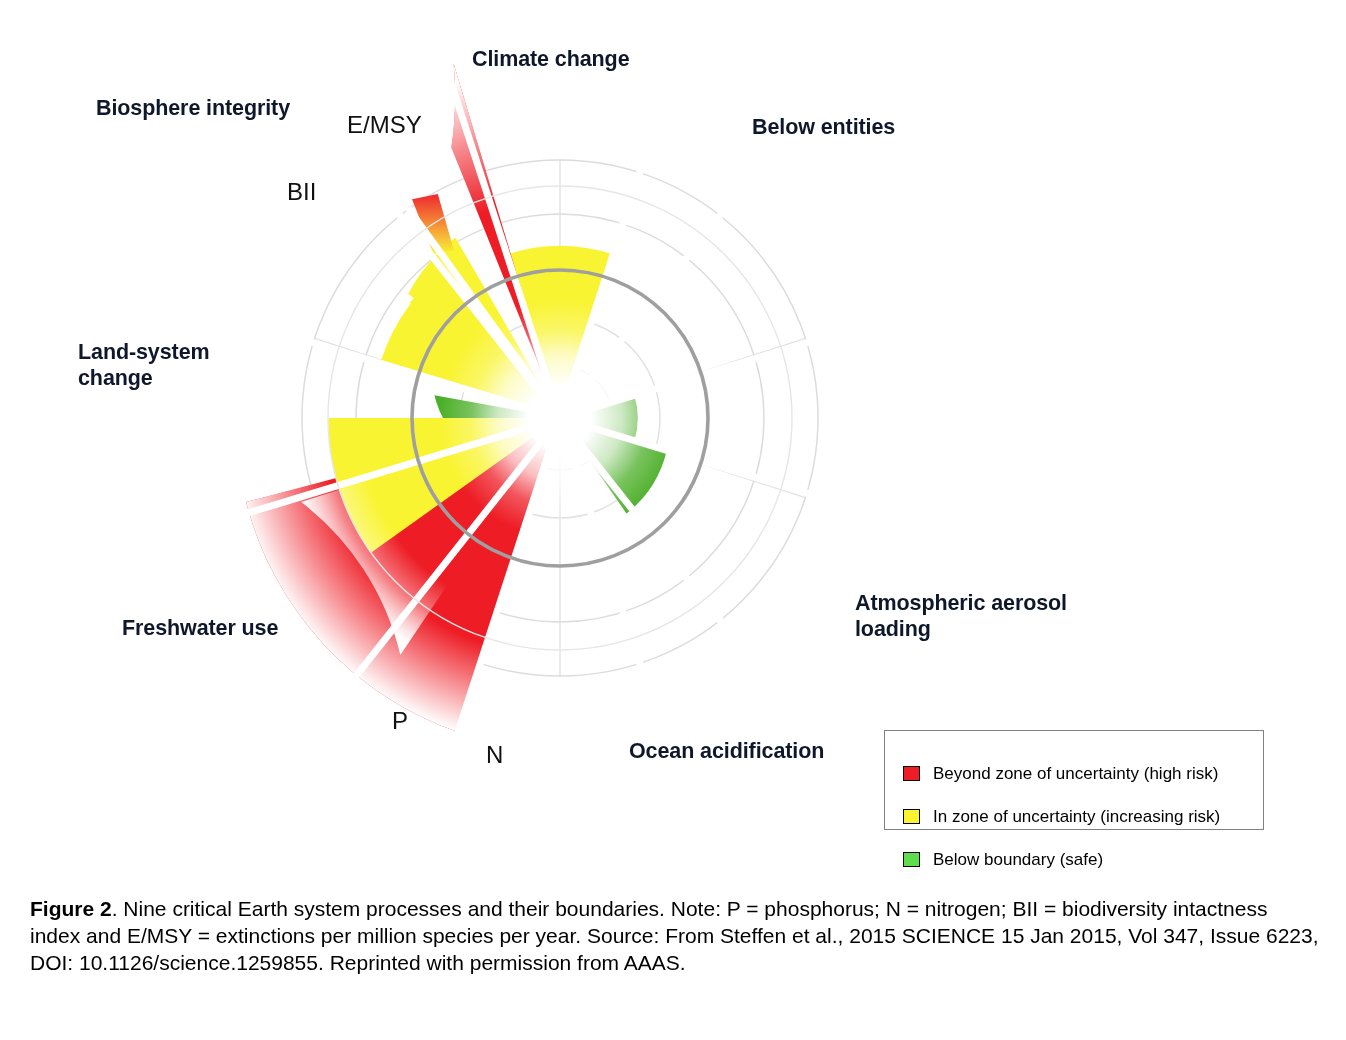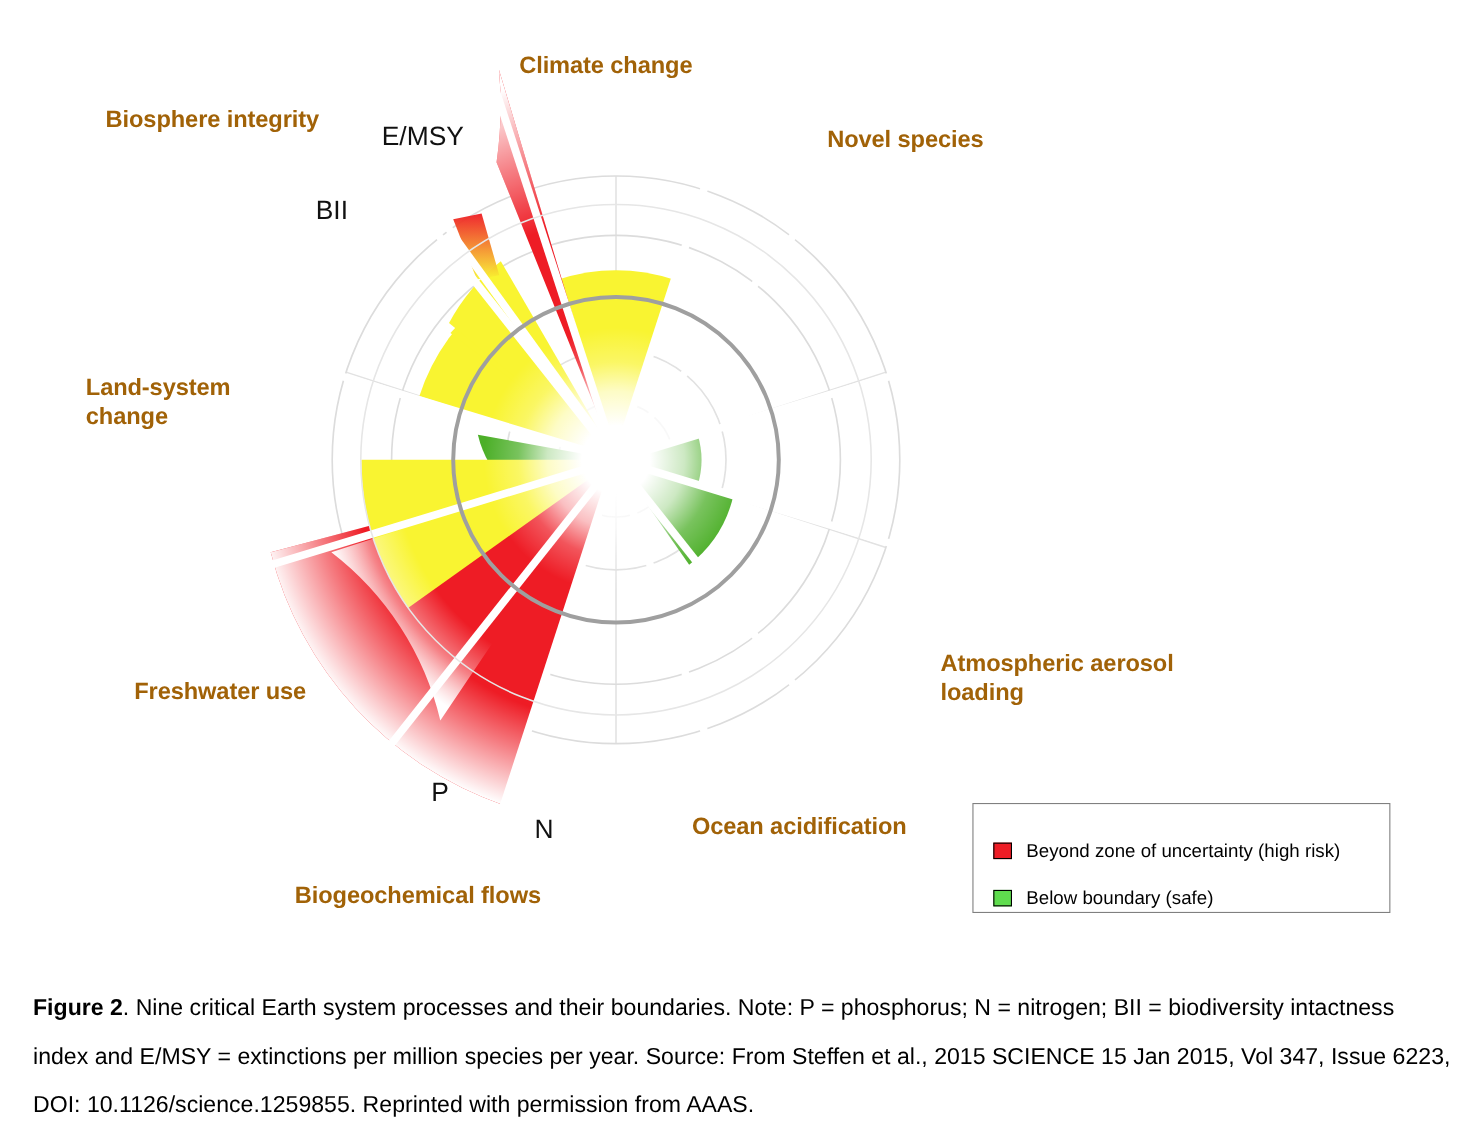--- a/index.html
+++ b/index.html
@@ -18,21 +18,21 @@
   #diagram{position:absolute;left:0;top:0;width:1346px;height:870px;}
   #radar-svg{position:absolute;left:0;top:0;width:1346px;height:870px;}
 
   
   .proc-label{
     position:absolute;
     font-weight:bold;
     font-size:21.5px;
     line-height:26px;
     letter-spacing:-0.1px;
-    color:#a16207;
+    color:#0f172a;
     white-space:pre-line;
   }
   .sub-label{
     position:absolute;
     font-weight:normal;
     font-size:24px;
     line-height:24px;
     color:#111;
   }
 
@@ -81,21 +81,21 @@
     color:#000;
     white-space:nowrap;
   }
 
   
   #caption{
     position:absolute;
     left:30px;top:895px;
     width:1290px;
     font-size:21px;
-    line-height:44px;
+    line-height:27px;
     color:#000;
   }
   #caption .fig-no{font-weight:bold;}
 </style>
 </head>
 <body>
 
 <div id="figure-root">
 
   <div id="diagram">
@@ -209,41 +209,44 @@
       </g>
 
       <circle cx="560" cy="418" r="120" fill="url(#centerGlow)"></circle>
 
       <circle cx="560" cy="418" r="148" fill="none" stroke="#9f9f9f" stroke-width="3.6"></circle>
 
       <circle cx="560" cy="418" r="232" fill="none" stroke="#e6e6e6" stroke-width="1.4"></circle>
     </svg>
 
     <div class="proc-label" id="lbl-climate">Climate change</div>
-    <div class="proc-label" id="lbl-novel">Novel species</div>
+    <div class="proc-label" id="lbl-novel">Below entities</div>
     <div class="proc-label" id="lbl-aerosol">Atmospheric aerosol
 loading</div>
     <div class="proc-label" id="lbl-ocean">Ocean acidification</div>
-    <div class="proc-label" id="lbl-biogeo">Biogeochemical flows</div>
     <div class="proc-label" id="lbl-freshwater">Freshwater use</div>
     <div class="proc-label" id="lbl-land">Land-system
 change</div>
     <div class="proc-label" id="lbl-biosphere">Biosphere integrity</div>
 
     <div class="sub-label" id="lbl-emsy">E/MSY</div>
     <div class="sub-label" id="lbl-bii">BII</div>
     <div class="sub-label" id="lbl-p">P</div>
     <div class="sub-label" id="lbl-n">N</div>
 
     <div id="legend">
       <div class="legend-row">
         <span class="legend-swatch" style="background:#ee1c25"></span>
         <span class="legend-text">Beyond zone of uncertainty (high risk)</span>
       </div>
       <div class="legend-row">
+        <span class="legend-swatch" style="background:#f9f431"></span>
+        <span class="legend-text">In zone of uncertainty (increasing risk)</span>
+      </div>
+      <div class="legend-row">
         <span class="legend-swatch" style="background:#5fdd4e"></span>
         <span class="legend-text">Below boundary (safe)</span>
       </div>
     </div>
 
   </div>
 
   <div id="caption">
     <span class="fig-no">Figure 2</span><span>. Nine critical Earth system processes and their boundaries. Note: P = phosphorus; N = nitrogen; BII = biodiversity intactness index and E/MSY = extinctions per million species per year. Source: From Steffen et al., 2015 SCIENCE 15 Jan 2015, Vol 347, Issue 6223, DOI: 10.1126/science.1259855. Reprinted with permission from AAAS.</span>
   </div>

